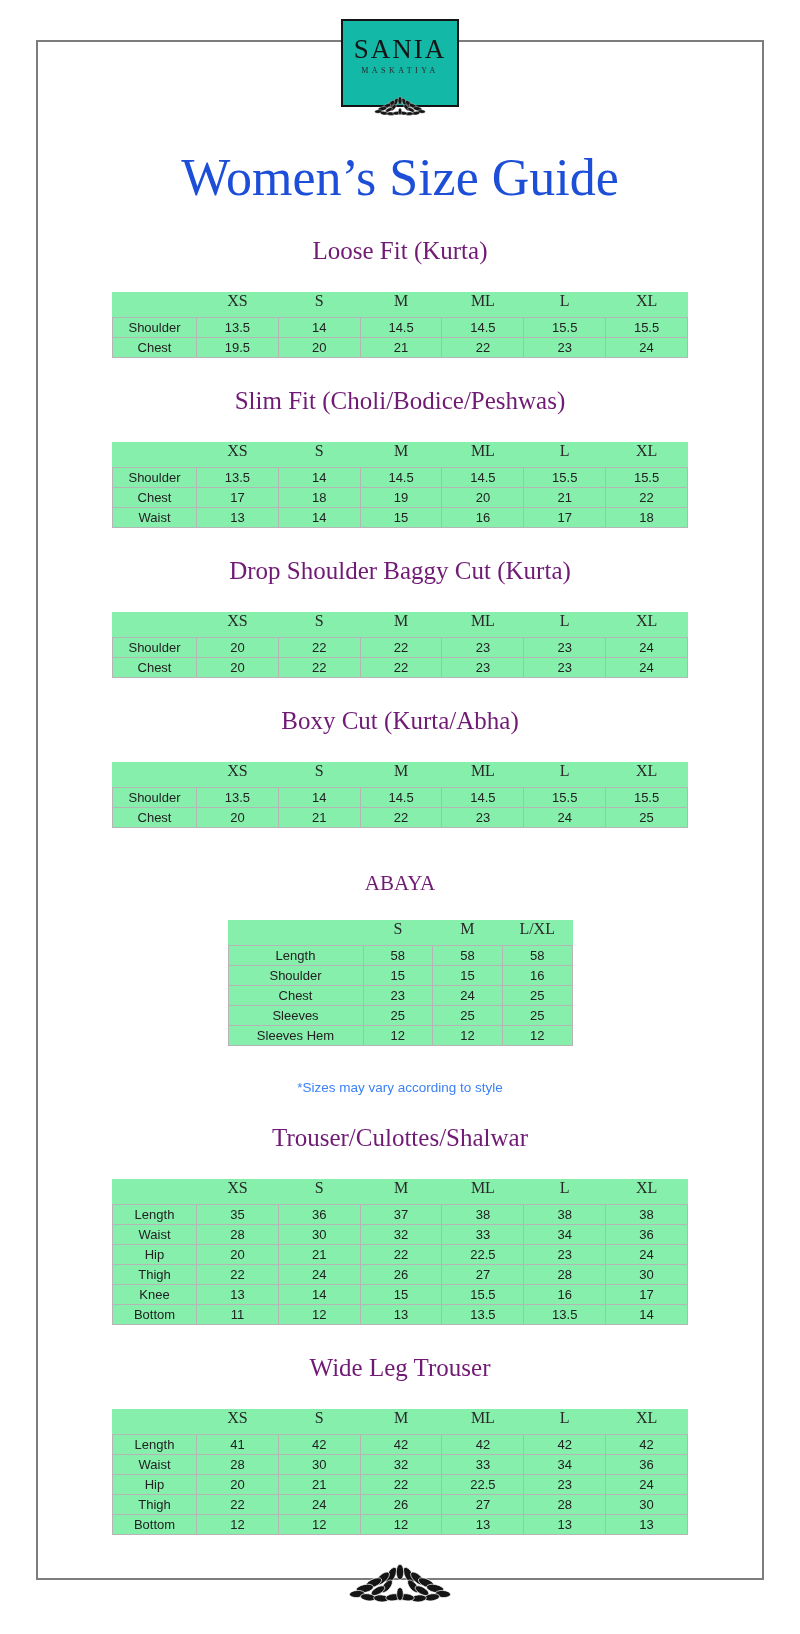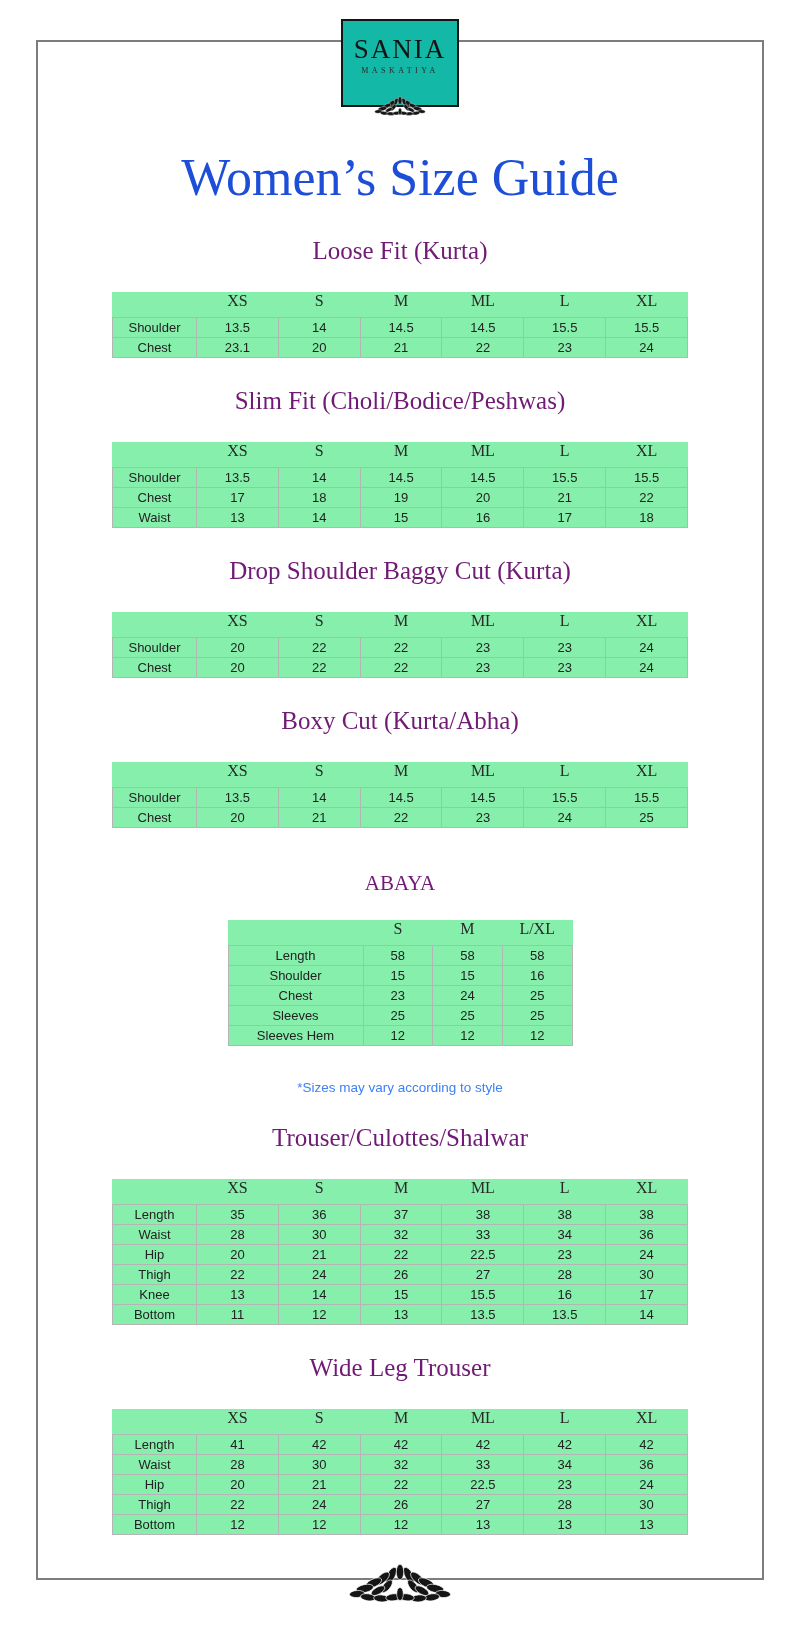--- a/index.html
+++ b/index.html
@@ -141,21 +141,21 @@
             <td class="row-label">Shoulder</td>
             <td>13.5</td>
             <td>14</td>
             <td>14.5</td>
             <td>14.5</td>
             <td>15.5</td>
             <td>15.5</td>
           </tr>
           <tr>
             <td class="row-label">Chest</td>
-            <td>23.1</td>
+            <td>19.5</td>
             <td>20</td>
             <td>21</td>
             <td>22</td>
             <td>23</td>
             <td>24</td>
           </tr>
         </tbody>
       </table>
   </div>
 

